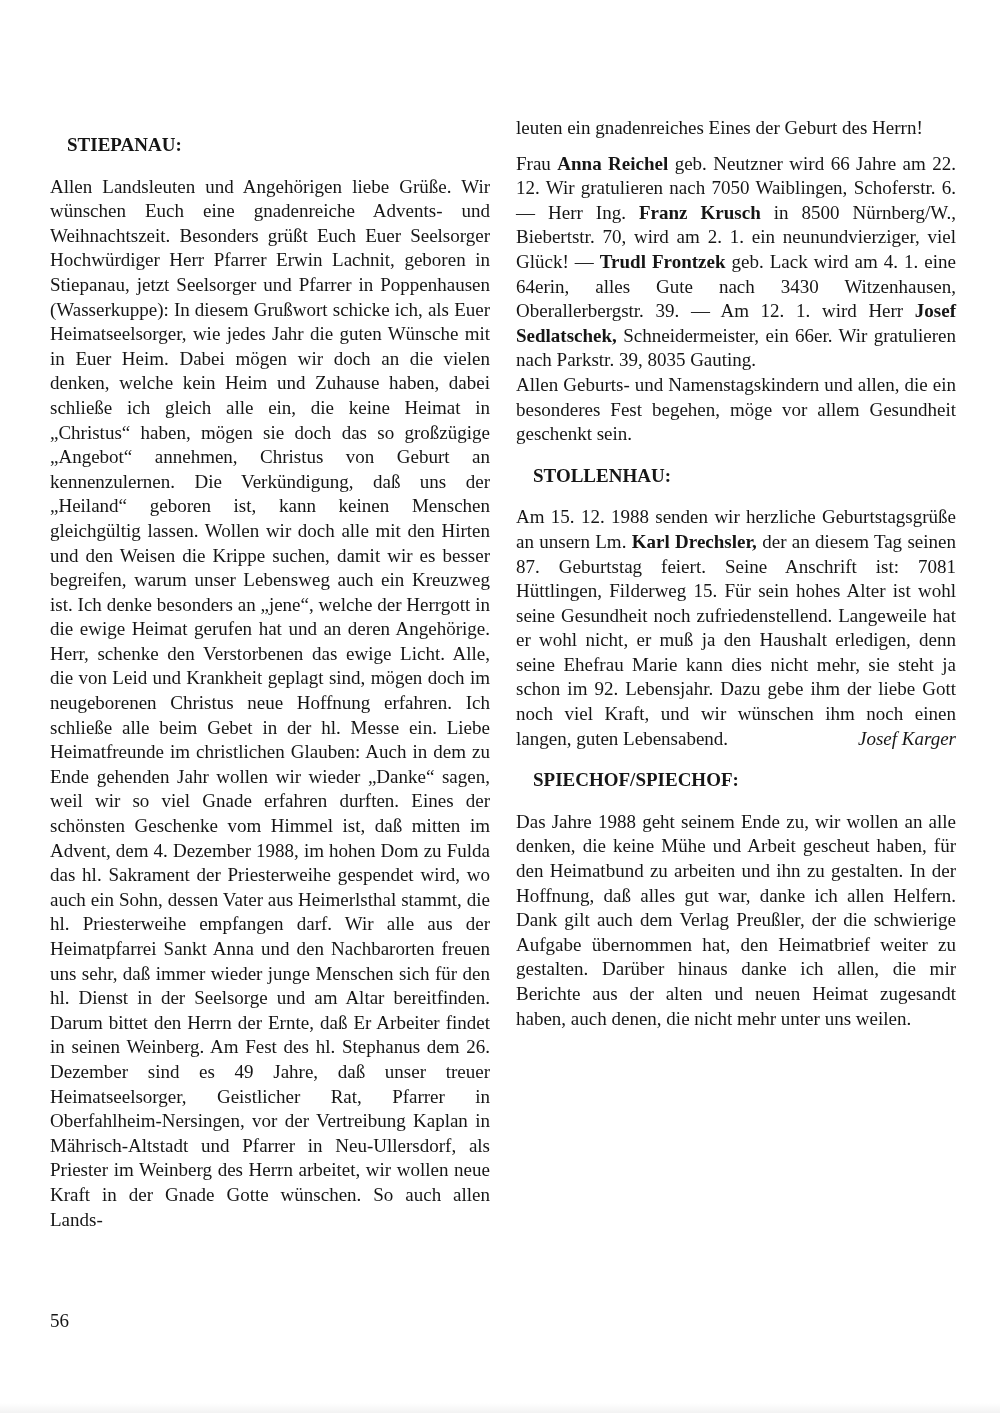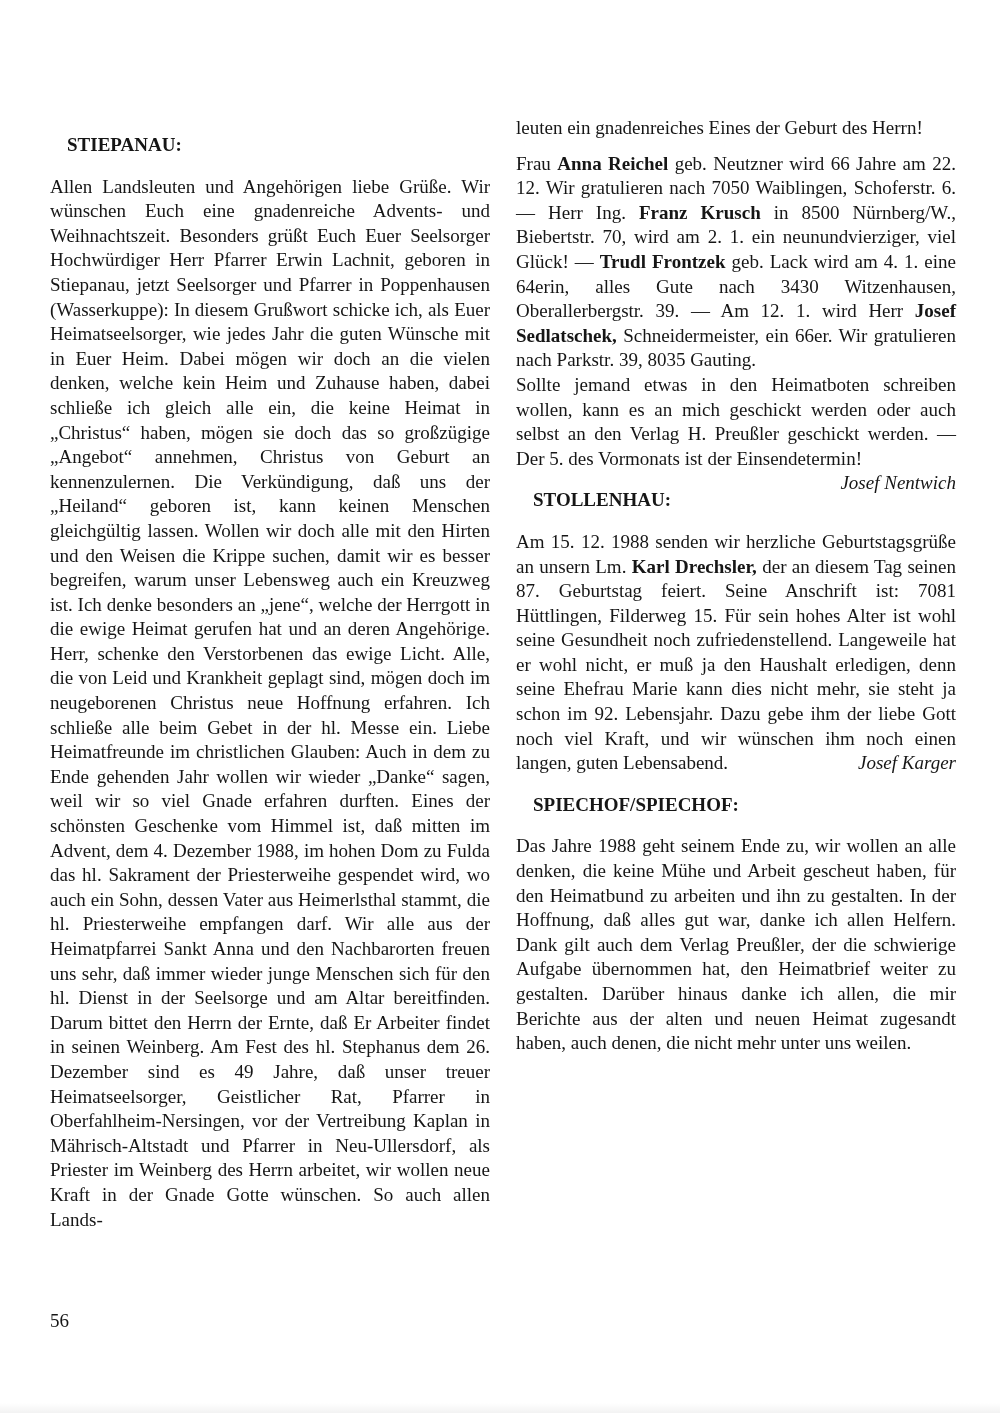--- a/index.html
+++ b/index.html
@@ -81,21 +81,21 @@
   <section class="block">
 
     <div class="block-body">
             <p class="para"><span>leuten ein gnadenreiches Eines der Geburt des Herrn!</span></p>
           </div>
   </section>
 
   <section class="block">
     <div class="block-body">
             <p class="para"><span>Frau </span><span class="bold">Anna Reichel</span><span> geb. Neutzner wird 66 Jahre am 22. 12. Wir gratulieren nach 7050 Waiblingen, Schoferstr. 6. — Herr Ing. </span><span class="bold">Franz Krusch</span><span> in 8500 Nürnberg/W., Biebertstr. 70, wird am 2. 1. ein neunundvierziger, viel Glück! — </span><span class="bold">Trudl Frontzek</span><span> geb. Lack wird am 4. 1. eine 64erin, alles Gute nach 3430 Witzenhausen, Oberallerbergstr. 39. — Am 12. 1. wird Herr </span><span class="bold">Josef Sedlatschek,</span><span> Schneidermeister, ein 66er. Wir gratulieren nach Parkstr. 39, 8035 Gauting.</span></p>
-            <p class="para"><span>Sollte jemand etwas in den Heimatboten schreiben wollen, kann es an mich geschickt werden oder auch selbst an den Verlag H. Preußler geschickt werden. — Der 5. des Vormonats ist der Einsendetermin!</span><span class="signature">Josef Nentwich</span></p>
+            <p class="para"><span>Allen Geburts- und Namenstagskindern und allen, die ein besonderes Fest begehen, möge vor allem Gesundheit geschenkt sein.</span></p>
           </div>
   </section>
 
   <section class="block">
     <h3 class="block-heading">STOLLENHAU:</h3>
     <div class="block-body">
             <p class="para"><span>Am 15. 12. 1988 senden wir herzliche Geburtstagsgrüße an unsern Lm. </span><span class="bold">Karl Drechsler,</span><span> der an diesem Tag seinen 87. Geburtstag feiert. Seine Anschrift ist: 7081 Hüttlingen, Filderweg 15. Für sein hohes Alter ist wohl seine Gesundheit noch zufriedenstellend. Langeweile hat er wohl nicht, er muß ja den Haushalt erledigen, denn seine Ehefrau Marie kann dies nicht mehr, sie steht ja schon im 92. Lebensjahr. Dazu gebe ihm der liebe Gott noch viel Kraft, und wir wünschen ihm noch einen langen, guten Lebensabend.</span><span class="signature">Josef Karger</span></p>
           </div>
   </section>
 

